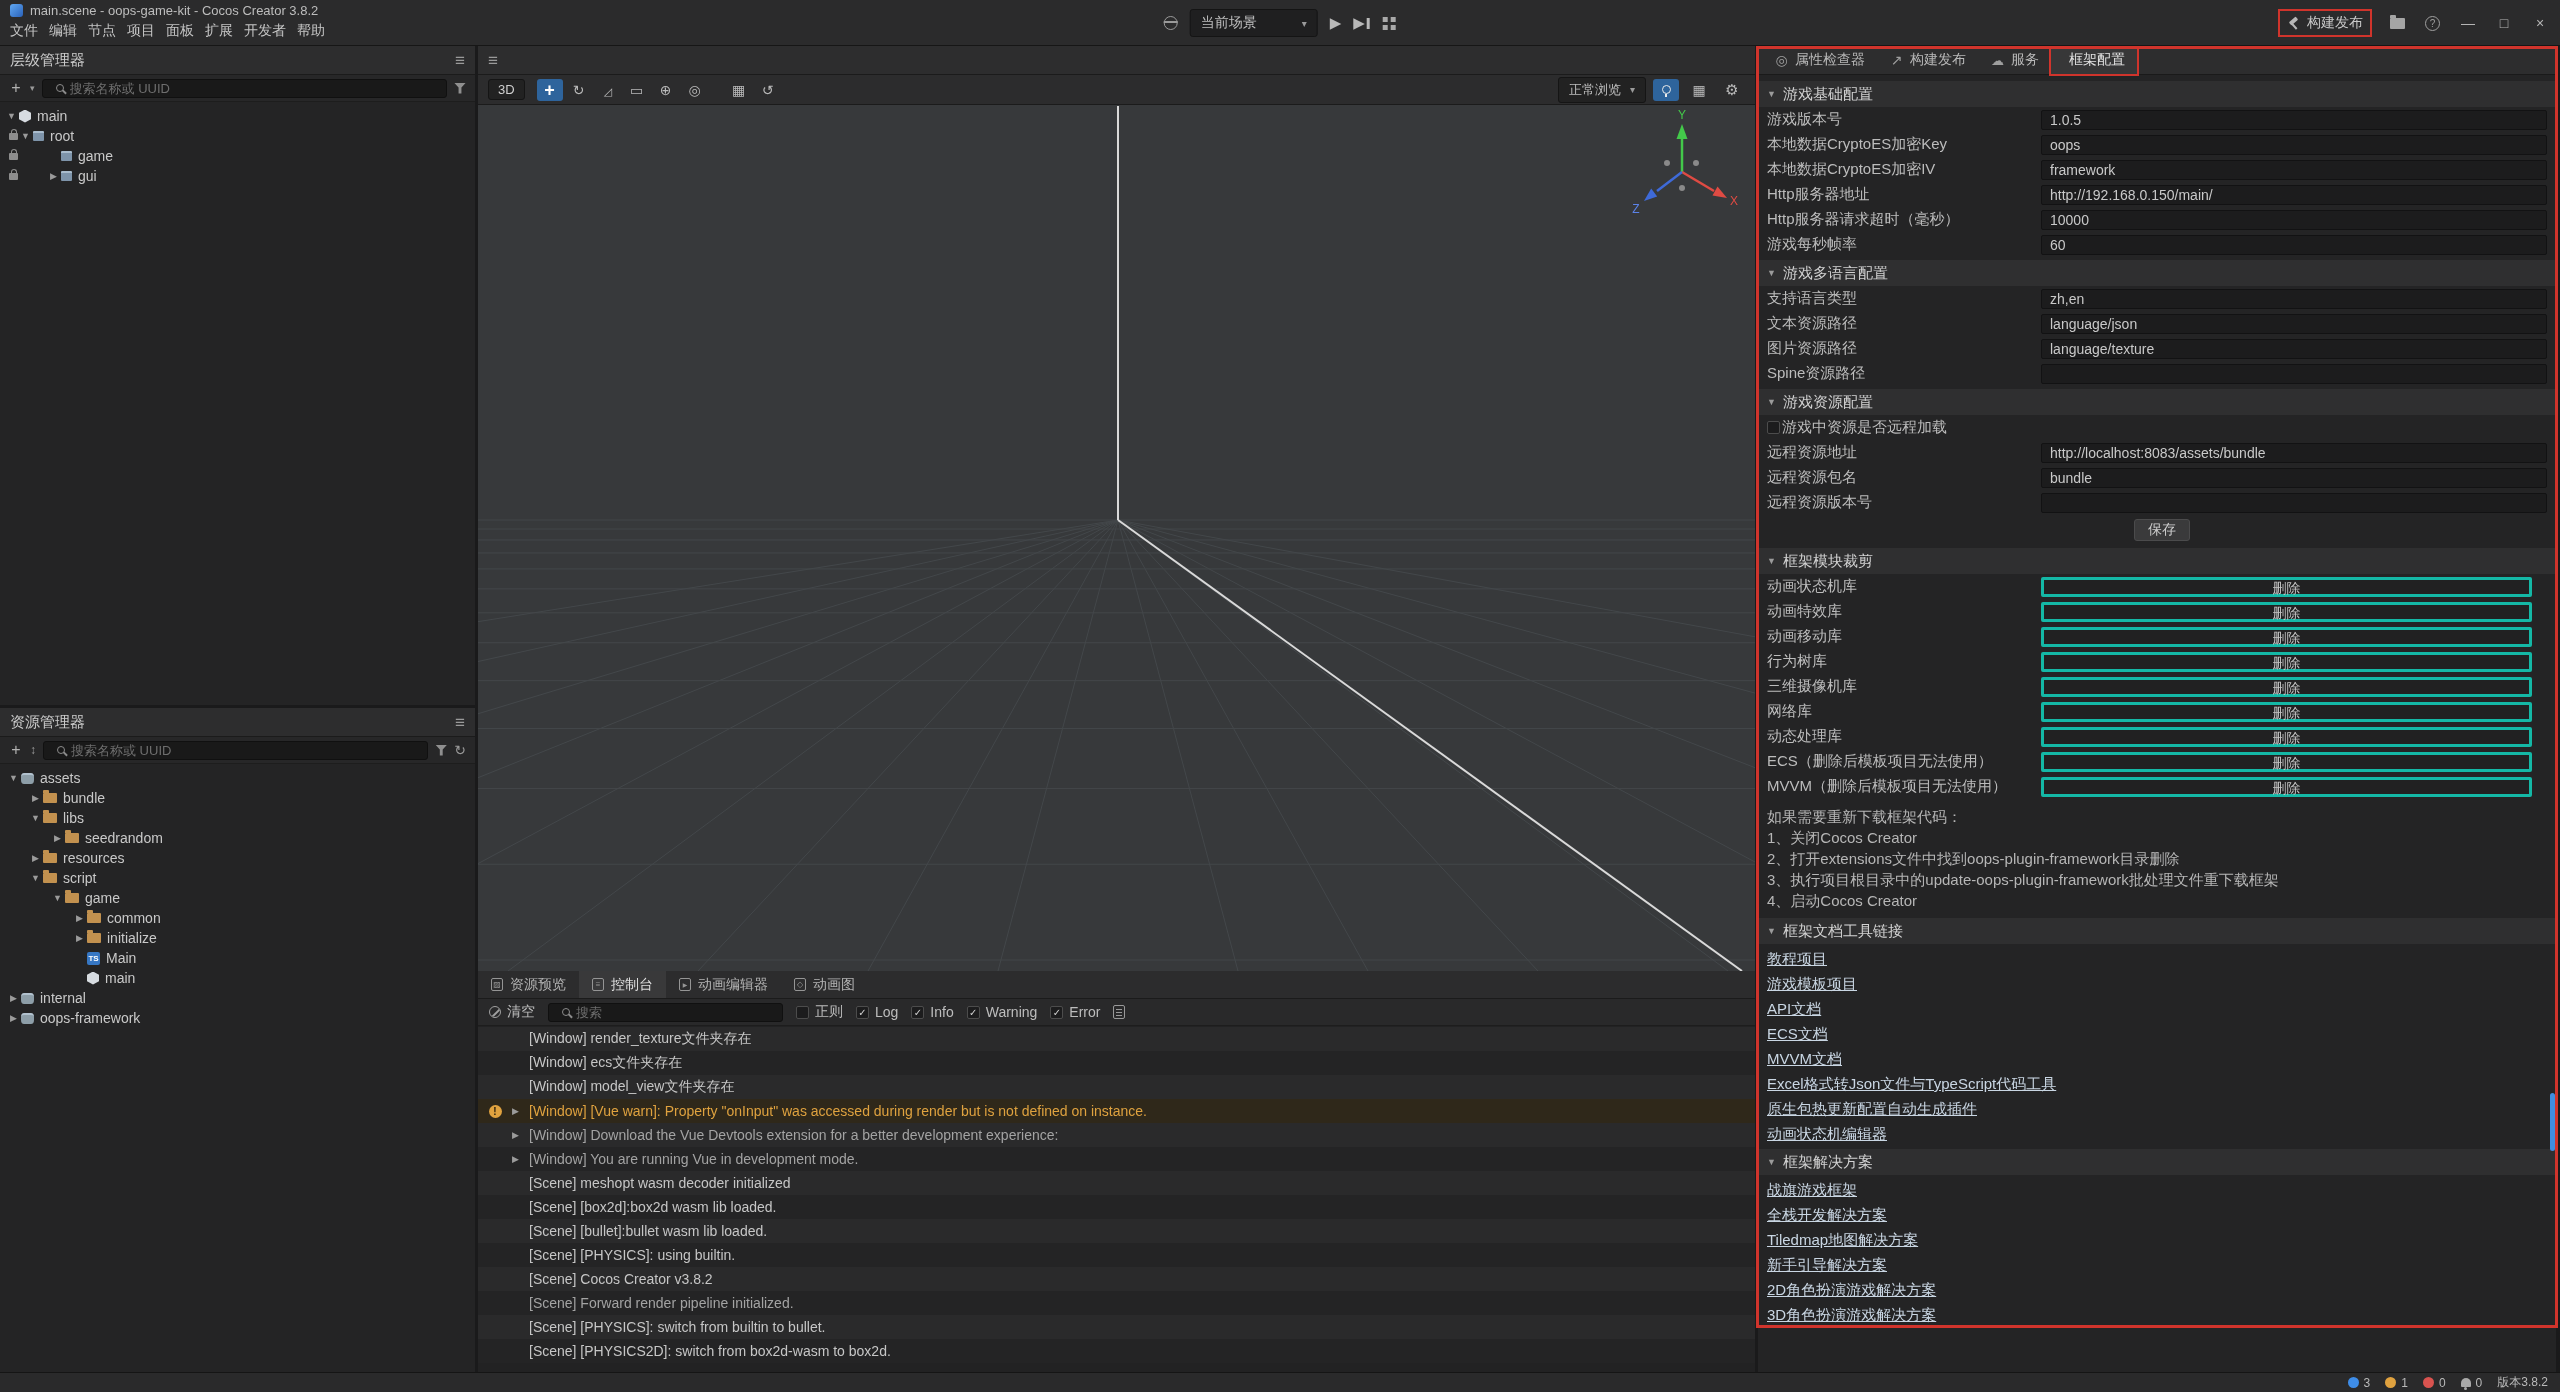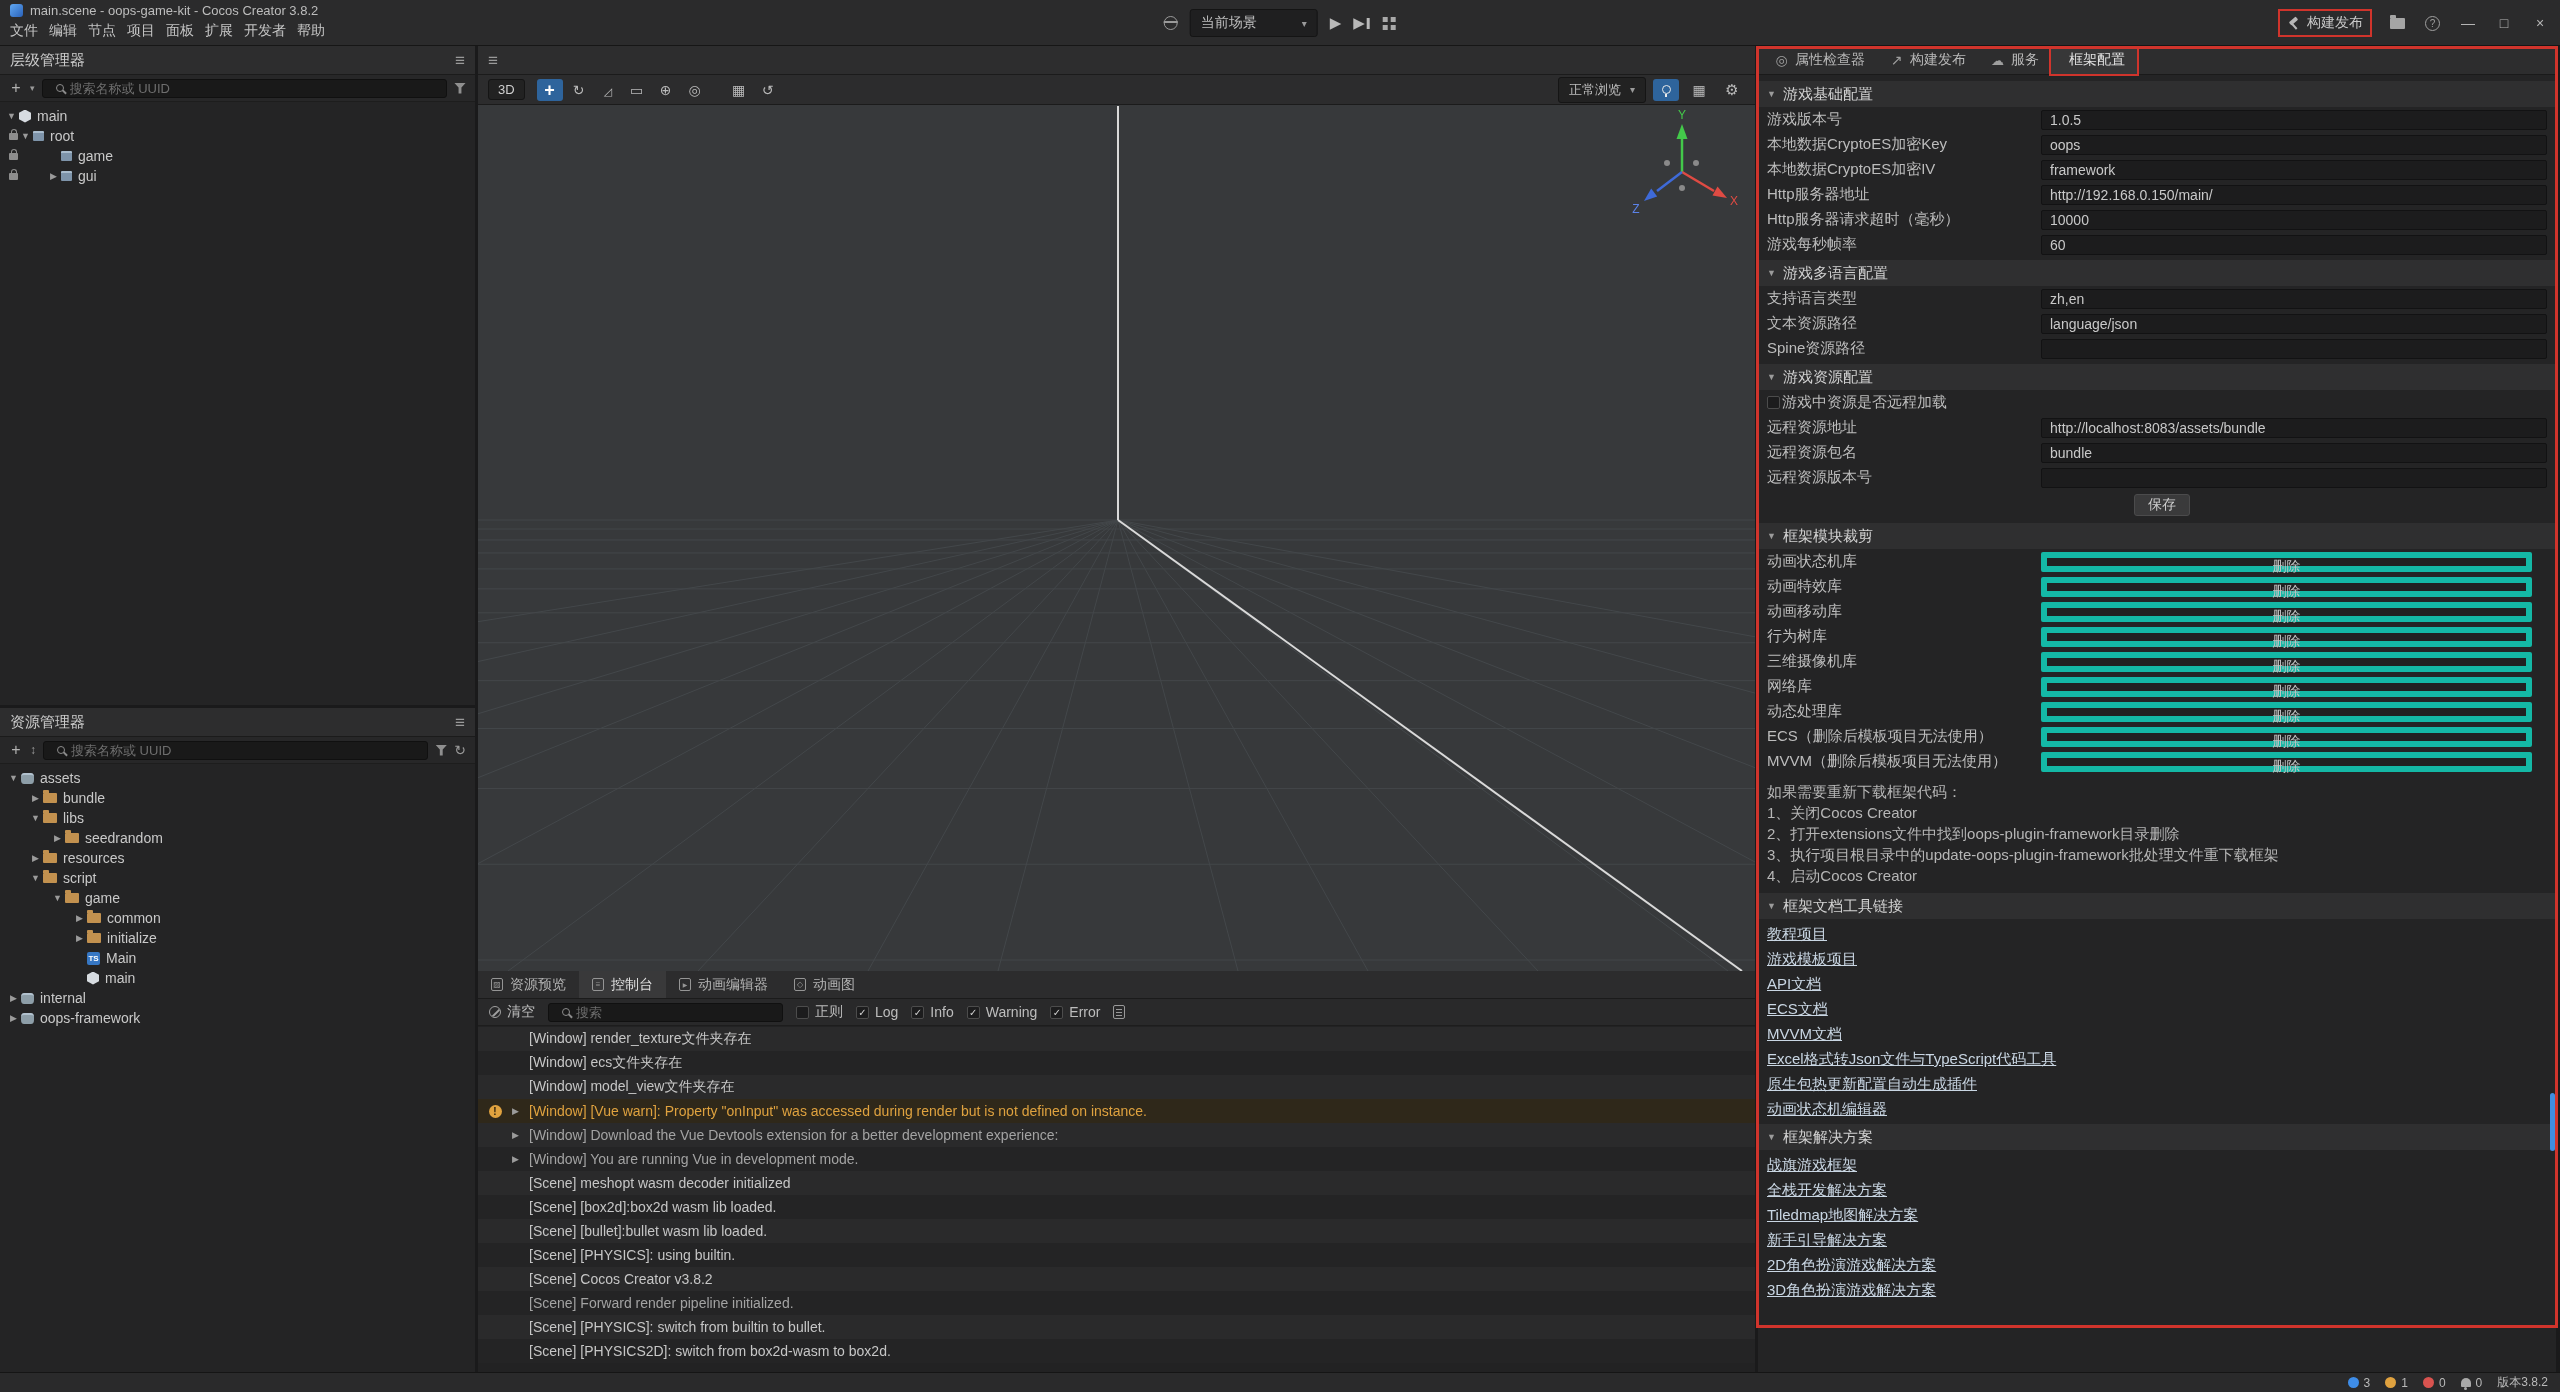--- a/index.html
+++ b/index.html
@@ -180,21 +180,21 @@
   .build-icon::before{content:"↗";color:#9e9e9e}
   .service-icon::before{content:"☁";color:#9e9e9e;font-size:13px}
   .insp-body{position:absolute;left:0;top:30px;right:0;bottom:0;background:#242425;padding-top:2px;overflow:hidden}
   .section-header{height:26px;margin-top:3px;background:#2f2f30;display:flex;align-items:center;gap:7px;
     padding:0 9px;font-size:15px;color:#d2d2d2}
   .section-header .caret{width:auto}
   .prop-row{display:flex;align-items:center;height:25px;padding-left:9px}
   .prop-label{width:274px;flex:none;font-size:15px;color:#bcbcbc;white-space:nowrap;overflow:hidden}
   .prop-input{flex:1;height:20px;margin-right:9px;background:#1c1c1d;border:1px solid #121213;border-radius:2px;
     color:#c9c9c9;font-size:14px;padding:0 8px;font-family:inherit;outline:none}
-  .delete-btn{flex:1;height:20px;margin-right:24px;background:#212122;border:6px solid #14b8a6;border-radius:2px;
+  .delete-btn{flex:1;height:20px;margin-right:24px;background:#212122;border:3px solid #14b8a6;border-radius:2px;
     color:#c3c3c3;font-size:14px;font-family:Liberation Mono, monospace;cursor:default}
   .check-row{gap:2px}
   .check-label{font-size:15px;color:#bcbcbc}
   .save-row{height:30px;padding-left:376px;display:flex;align-items:center}
   .save-btn{width:56px;height:22px;background:#3a3a3b;border:1px solid #4b4b4c;border-radius:3px;color:#cdcdcd;
     font-size:14px;font-family:inherit;cursor:default}
   .notes{padding:7px 10px 4px 9px}
   .note-line{font-size:15px;color:#b6b6b6;line-height:21px;white-space:nowrap}
   .links{padding-top:2px}
   .doc-link{display:block;height:25px;line-height:25px;padding-left:9px;font-size:15px;color:#c9d6e3;
@@ -753,20 +753,24 @@
           <div class="prop-row">
             <span class="prop-label">支持语言类型</span>
             <input class="prop-input" value="zh,en" style="">
           </div>
 
           <div class="prop-row">
             <span class="prop-label">文本资源路径</span>
             <input class="prop-input" value="language/json" style="">
           </div>
 
+          <div class="prop-row">
+            <span class="prop-label">图片资源路径</span>
+            <input class="prop-input" value="language/texture" style="">
+          </div>
 
           <div class="prop-row">
             <span class="prop-label">Spine资源路径</span>
             <input class="prop-input" value="" style="">
           </div>
         </div>
 
       <div class="section-header">
         <span class="caret caret-down"></span>
         <span>游戏资源配置</span>

